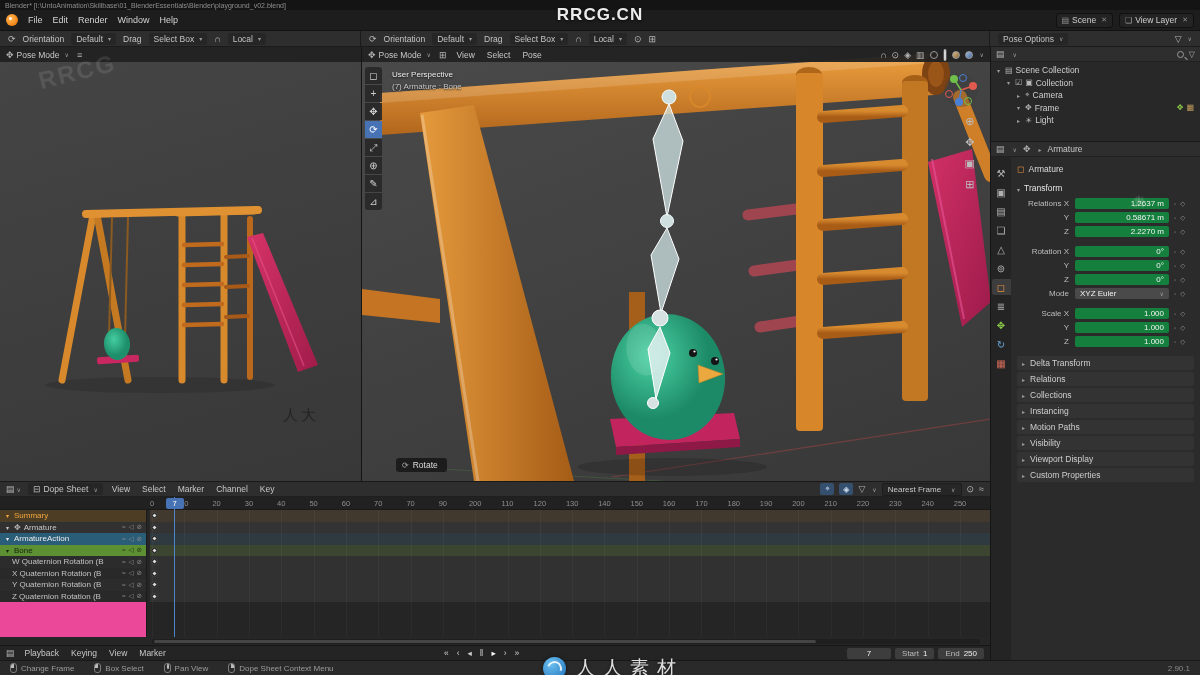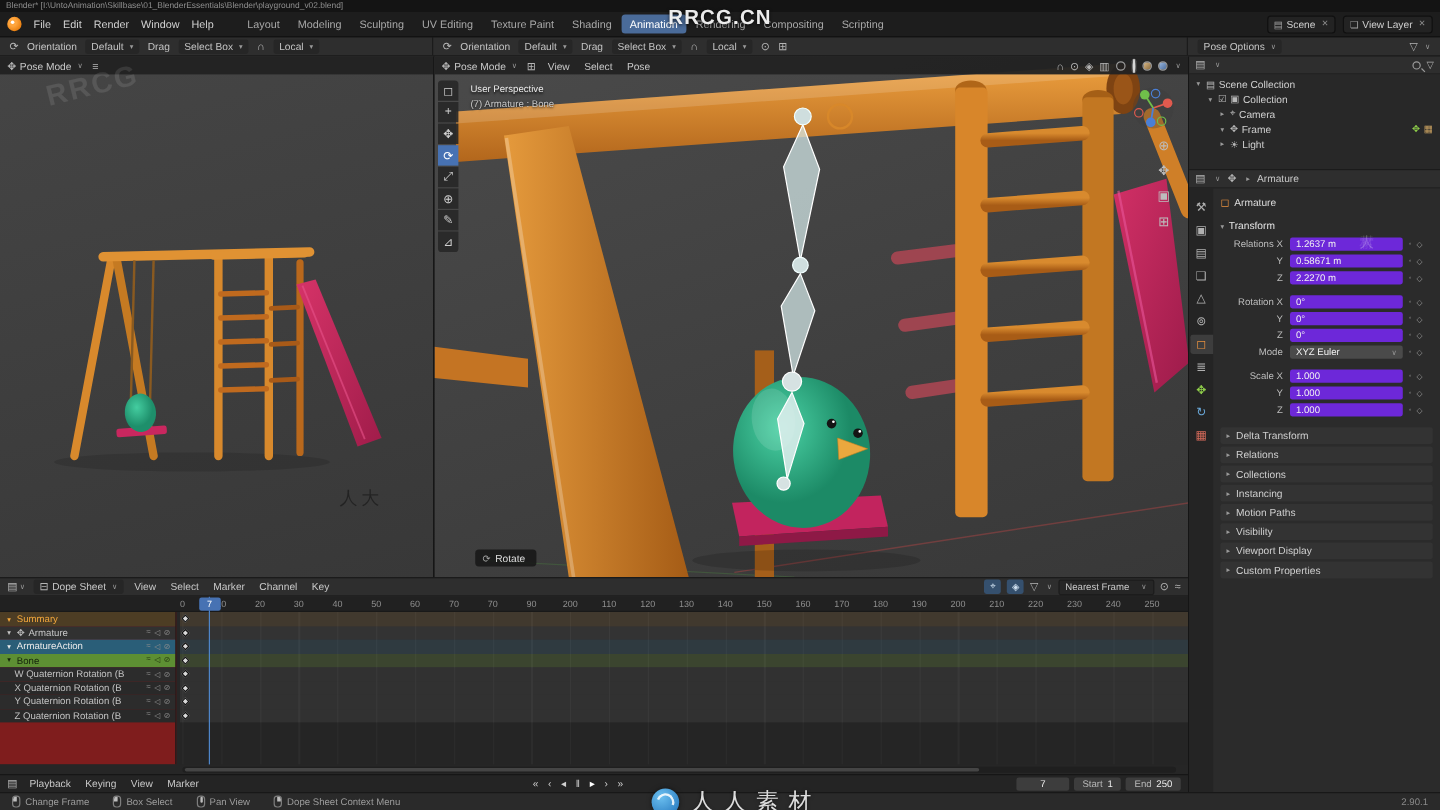--- a/index.html
+++ b/index.html
@@ -70,35 +70,35 @@
 .props-header{height:15px;background:#2e2e2e;display:flex;align-items:center;gap:6px;padding:0 5px;font-size:8.5px;border-bottom:1px solid #212121;}
 .props-tabs{position:absolute;left:0;top:15px;bottom:0;width:20px;background:#242424;display:flex;flex-direction:column;align-items:center;padding-top:8px;gap:3px;}
 .ptab{width:19px;height:16px;display:flex;align-items:center;justify-content:center;font-size:10px;border-radius:2px 0 0 2px;}
 .ptab.active{background:#3d3d3d;}
 .props-content{position:absolute;left:20px;top:15px;right:0;bottom:0;padding:5px 6px;}
 .obj-row{display:flex;align-items:center;gap:4px;font-size:8.5px;height:14px;color:#dcdcdc;}
 .panel-hdr{display:flex;align-items:flex-end;gap:4px;font-size:8.5px;color:#e4e4e4;height:14px;margin-top:3px;}
 .tr-row{display:flex;align-items:center;height:13px;margin-bottom:1px;}
 .tr-row.gap{margin-top:7px;}
 .tr-label{width:58px;text-align:right;font-size:8px;color:#bdbdbd;padding-right:6px;white-space:nowrap;}
-.tr-field{width:94px;height:11px;background:#6d28d9;border-radius:2px;font-size:8px;color:#f2f2f2;display:flex;align-items:center;justify-content:flex-start;padding:0 5px;}
+.tr-field{width:94px;height:11px;background:#15803d;border-radius:2px;font-size:8px;color:#f2f2f2;display:flex;align-items:center;justify-content:flex-end;padding:0 5px;}
 .tr-field.dropdown{justify-content:space-between;background:#4a4a4a;}
 .tr-icons{display:flex;gap:4px;margin-left:5px;color:#999;font-size:6.5px;align-items:center;}
 .section-row{height:14px;background:#333333;border-radius:2px;margin-bottom:2px;display:flex;align-items:center;gap:5px;padding-left:5px;font-size:8.5px;color:#cfcfcf;}
 .sec-arrow{font-size:6px;color:#9a9a9a;}
 
 .dopesheet{left:0;top:481px;width:990px;height:164px;background:#262626;border-top:1px solid #191919;z-index:7;}
 .ds-header{height:15px;background:#2e2e2e;border-bottom:1px solid #1f1f1f;display:flex;align-items:center;gap:7px;padding:0 6px;font-size:8.5px;position:relative;z-index:5;}
 .ds-right{margin-left:auto;display:flex;align-items:center;gap:5px;}
 .mini-btn{width:14px;height:12px;background:#35506e;border-radius:2px;display:flex;align-items:center;justify-content:center;font-size:8px;color:#cfe0f0;}
 .snap-dd{display:flex;align-items:center;gap:8px;background:#262626;border:1px solid #1c1c1c;border-radius:2px;padding:1px 5px;font-size:8px;}
 .ds-ruler{position:absolute;top:15px;left:0;right:0;height:13px;background:#212121;border-bottom:1px solid #191919;overflow:hidden;}
 .tick{position:absolute;top:2px;width:24px;margin-left:-12px;text-align:center;font-size:7.5px;color:#8e8e8e;}
 .ds-body{position:absolute;top:28px;bottom:8px;left:0;right:0;overflow:hidden;}
-.ds-channels{position:absolute;left:0;top:0;width:147px;bottom:0;background:#7f1d1d;border-right:1px solid #1b1b1b;z-index:2;}
+.ds-channels{position:absolute;left:0;top:0;width:147px;bottom:0;background:#ec4899;border-right:1px solid #1b1b1b;z-index:2;}
 .ch-row{height:11.5px;display:flex;align-items:center;gap:3px;padding:0 4px;font-size:8px;color:#c6c6c6;white-space:nowrap;overflow:hidden;}
 .ch-arrow{font-size:6px;width:7px;text-align:center;}
 .ch-summary{background:#4d3d24;color:#f2a73c;}
 .ch-object{background:#313131;}
 .ch-action{background:#2a5e78;color:#eaeaea;}
 .ch-group{background:#5d8f33;color:#14230b;}
 .ch-fcurve{background:#2c2c2c;color:#c2c2c2;padding-left:12px;}
 .ch-fcurve:nth-child(even){background:#292929;}
 .ch-icons{margin-left:auto;display:flex;gap:3px;font-size:6.5px;color:#8d8d8d;}
 .ch-group .ch-icons{color:#23350f;}
@@ -152,32 +152,20 @@
   </div>
 
   <div class="abs topbar">
     <span class="blender-logo"></span>
     <span id="top-menus" style="display:flex;">
         <span class="menu-item">File</span>
         <span class="menu-item">Edit</span>
         <span class="menu-item">Render</span>
         <span class="menu-item">Window</span>
         <span class="menu-item">Help</span>
-      </span>
-    <span id="workspace-tabs" class="ws-tabs">
-        <span class="ws-tab">Layout</span>
-        <span class="ws-tab">Modeling</span>
-        <span class="ws-tab">Sculpting</span>
-        <span class="ws-tab">UV Editing</span>
-        <span class="ws-tab">Texture Paint</span>
-        <span class="ws-tab">Shading</span>
-        <span class="ws-tab active">Animation</span>
-        <span class="ws-tab">Rendering</span>
-        <span class="ws-tab">Compositing</span>
-        <span class="ws-tab">Scripting</span>
       </span>
     <span class="top-right">
       <span class="widget">
         <span class="wicon">▤</span>
         <span>Scene</span>
         <span class="x">✕</span>
       </span>
       <span class="widget">
         <span class="wicon">❏</span>
         <span>View Layer</span>

